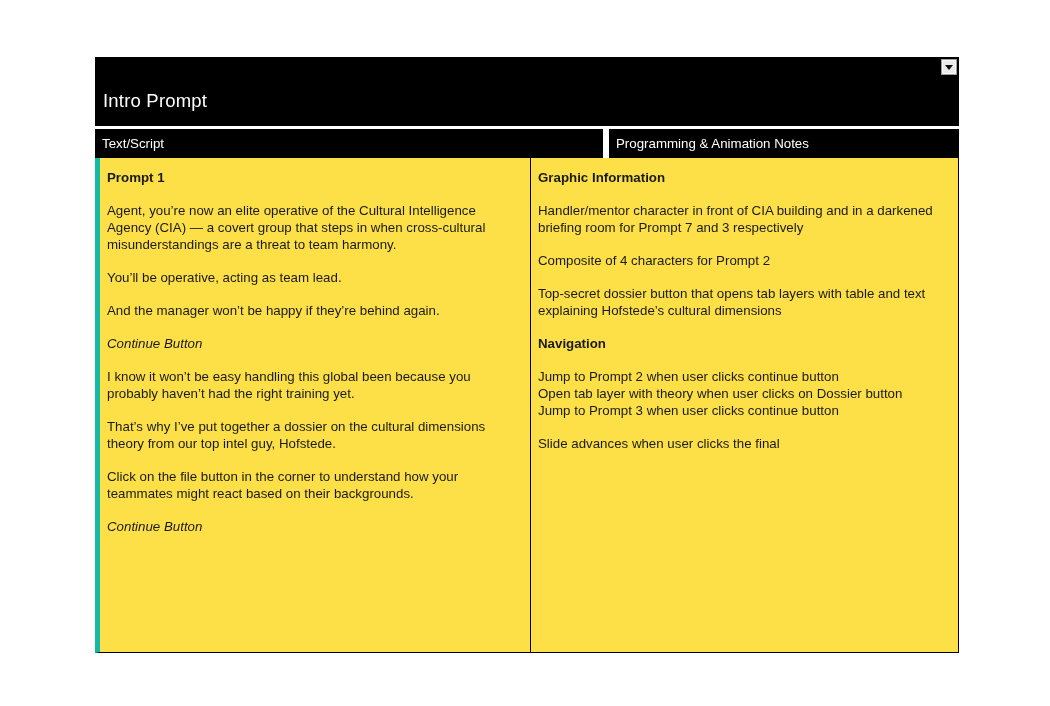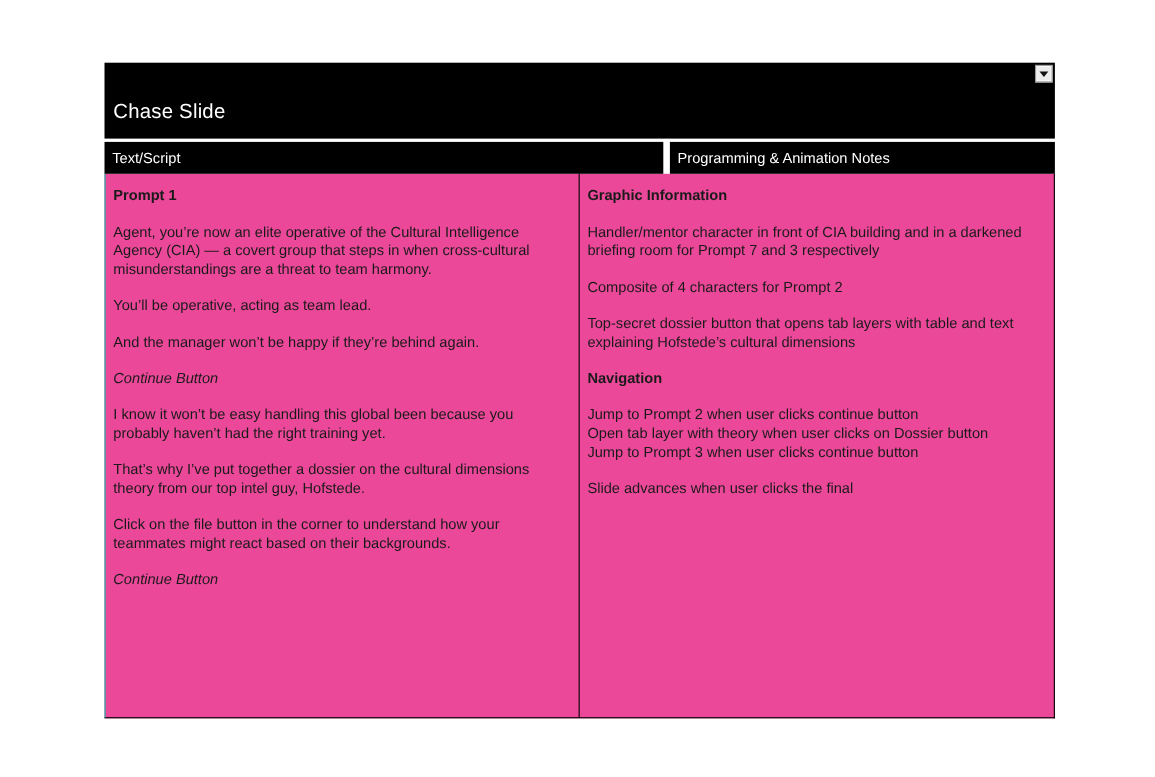--- a/index.html
+++ b/index.html
@@ -62,25 +62,25 @@
     font-size: 13.3px;
     line-height: 29px;
     padding-left: 7px;
     overflow: hidden;
     white-space: nowrap;
   }
   .header-cell.left  { width: 508px; }
   .header-cell.right { flex: 1; }
   .body-row {
     display: flex;
-    border-left: 1px solid #14b8a6;
+    border-left: 5px solid #14b8a6;
     border-right: 1px solid #000000;
     border-bottom: 1px solid #000000;
     min-height: 495px;
-    background: #ec4899;
+    background: #fde047;
   }
   .body-cell {
     padding: 11px 7px 12px 7px;
     color: #1a1a1a;
   }
   .body-cell.left {
     width: 431px;
     border-right: 1px solid #000000;
   }
   .body-cell.right { flex: 1; }
@@ -92,21 +92,21 @@
   }
   .blk.heading { font-weight: 700; }
   .blk.italic  { font-style: italic; }
 </style>
 </head>
 <body>
 
 <div class="doc-table">
 
   <div class="title-bar">
-    <div class="slide-title">Chase Slide</div>
+    <div class="slide-title">Intro Prompt</div>
     <button class="dropdown-btn">
       <span class="caret-down"></span>
     </button>
   </div>
 
   <div class="header-row">
     <div class="header-cell left">Text/Script</div>
     <div class="header-cell right">Programming &amp; Animation Notes</div>
   </div>
 

